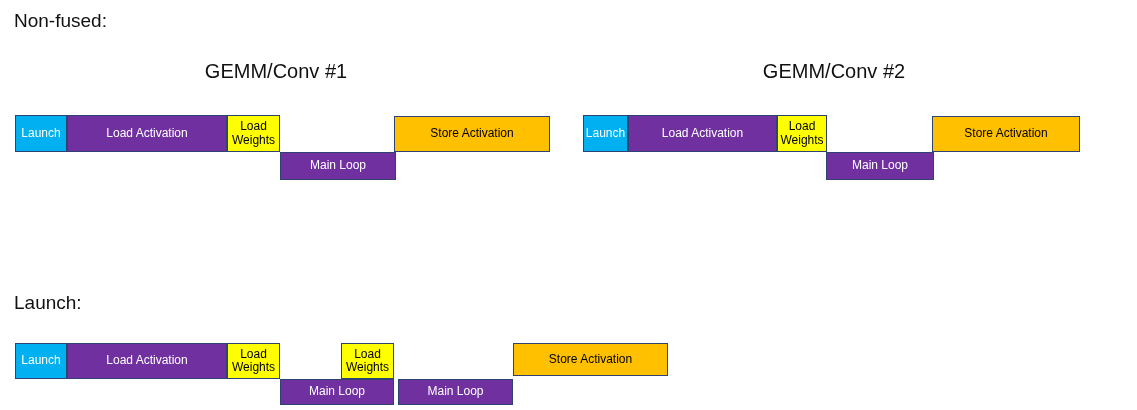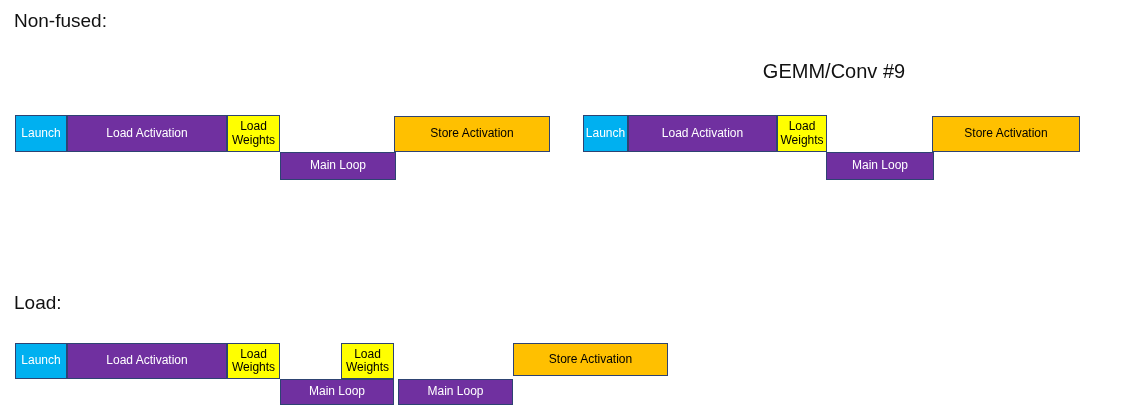--- a/index.html
+++ b/index.html
@@ -38,22 +38,23 @@
     overflow:hidden;
   }
 </style>
 </head>
 <body>
 
 <div class="canvas">
 
   <div class="section-label" style="top:10px">Non-fused:</div>
 
+  <div class="heading" style="left:276px; top:60px">GEMM/Conv #1</div>
 
-  <div class="heading" style="left:834px; top:60px">GEMM/Conv #9</div>
+  <div class="heading" style="left:834px; top:60px">GEMM/Conv #2</div>
 
   <div id="non-fused-blocks">
       <div class="block" style="left: 15px; top: 115px; width: 52px; height: 37px; background: rgb(0, 176, 240); border-color: rgb(46, 67, 114); color: rgb(255, 255, 255);">
         <span>Launch</span>
       </div>
       <div class="block" style="left: 67px; top: 115px; width: 160px; height: 37px; background: rgb(112, 48, 160); border-color: rgb(46, 67, 114); color: rgb(255, 255, 255);">
         <span>Load Activation</span>
       </div>
       <div class="block" style="left: 227px; top: 115px; width: 53px; height: 37px; background: rgb(255, 255, 0); border-color: rgb(46, 67, 114); color: rgb(0, 0, 0);">
         <span>Load Weights</span>
@@ -74,21 +75,21 @@
         <span>Load Weights</span>
       </div>
       <div class="block" style="left: 826px; top: 152px; width: 108px; height: 28px; background: rgb(112, 48, 160); border-color: rgb(46, 67, 114); color: rgb(255, 255, 255);">
         <span>Main Loop</span>
       </div>
       <div class="block" style="left: 932px; top: 116px; width: 148px; height: 36px; background: rgb(255, 192, 0); border-color: rgb(46, 67, 114); color: rgb(0, 0, 0);">
         <span>Store Activation</span>
       </div>
     </div>
 
-  <div class="section-label" style="top:292px">Load:</div>
+  <div class="section-label" style="top:292px">Launch:</div>
 
   <div id="fused-blocks">
       <div class="block" style="left: 15px; top: 343px; width: 52px; height: 36px; background: rgb(0, 176, 240); border-color: rgb(46, 67, 114); color: rgb(255, 255, 255);">
         <span>Launch</span>
       </div>
       <div class="block" style="left: 67px; top: 343px; width: 160px; height: 36px; background: rgb(112, 48, 160); border-color: rgb(46, 67, 114); color: rgb(255, 255, 255);">
         <span>Load Activation</span>
       </div>
       <div class="block" style="left: 227px; top: 343px; width: 53px; height: 36px; background: rgb(255, 255, 0); border-color: rgb(46, 67, 114); color: rgb(0, 0, 0);">
         <span>Load Weights</span>

